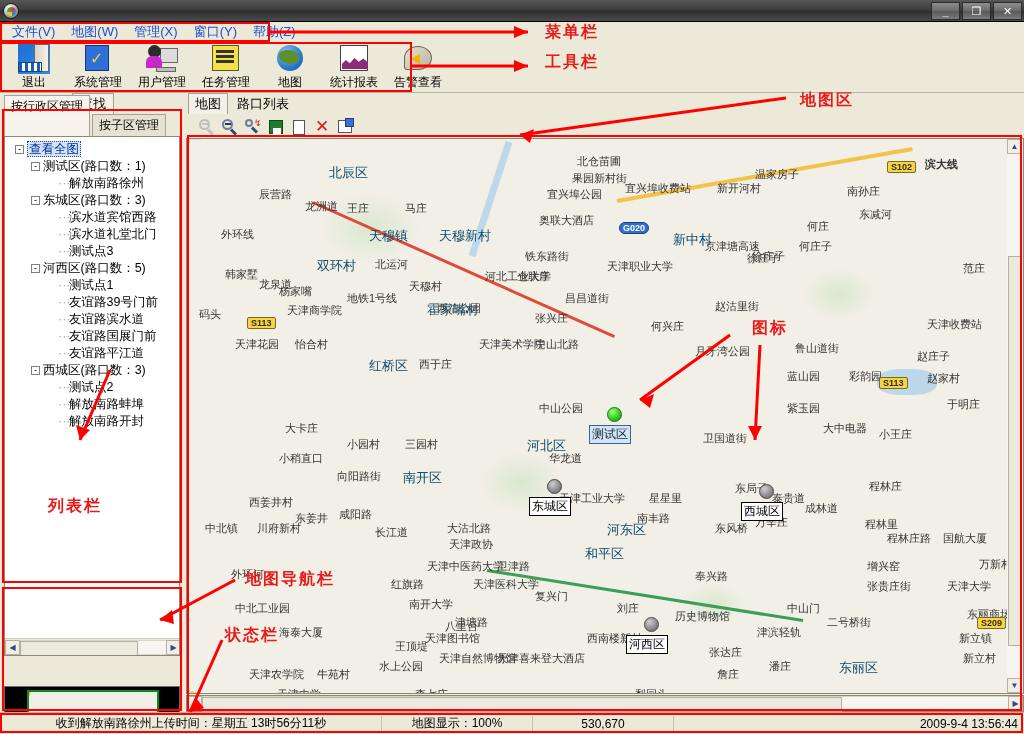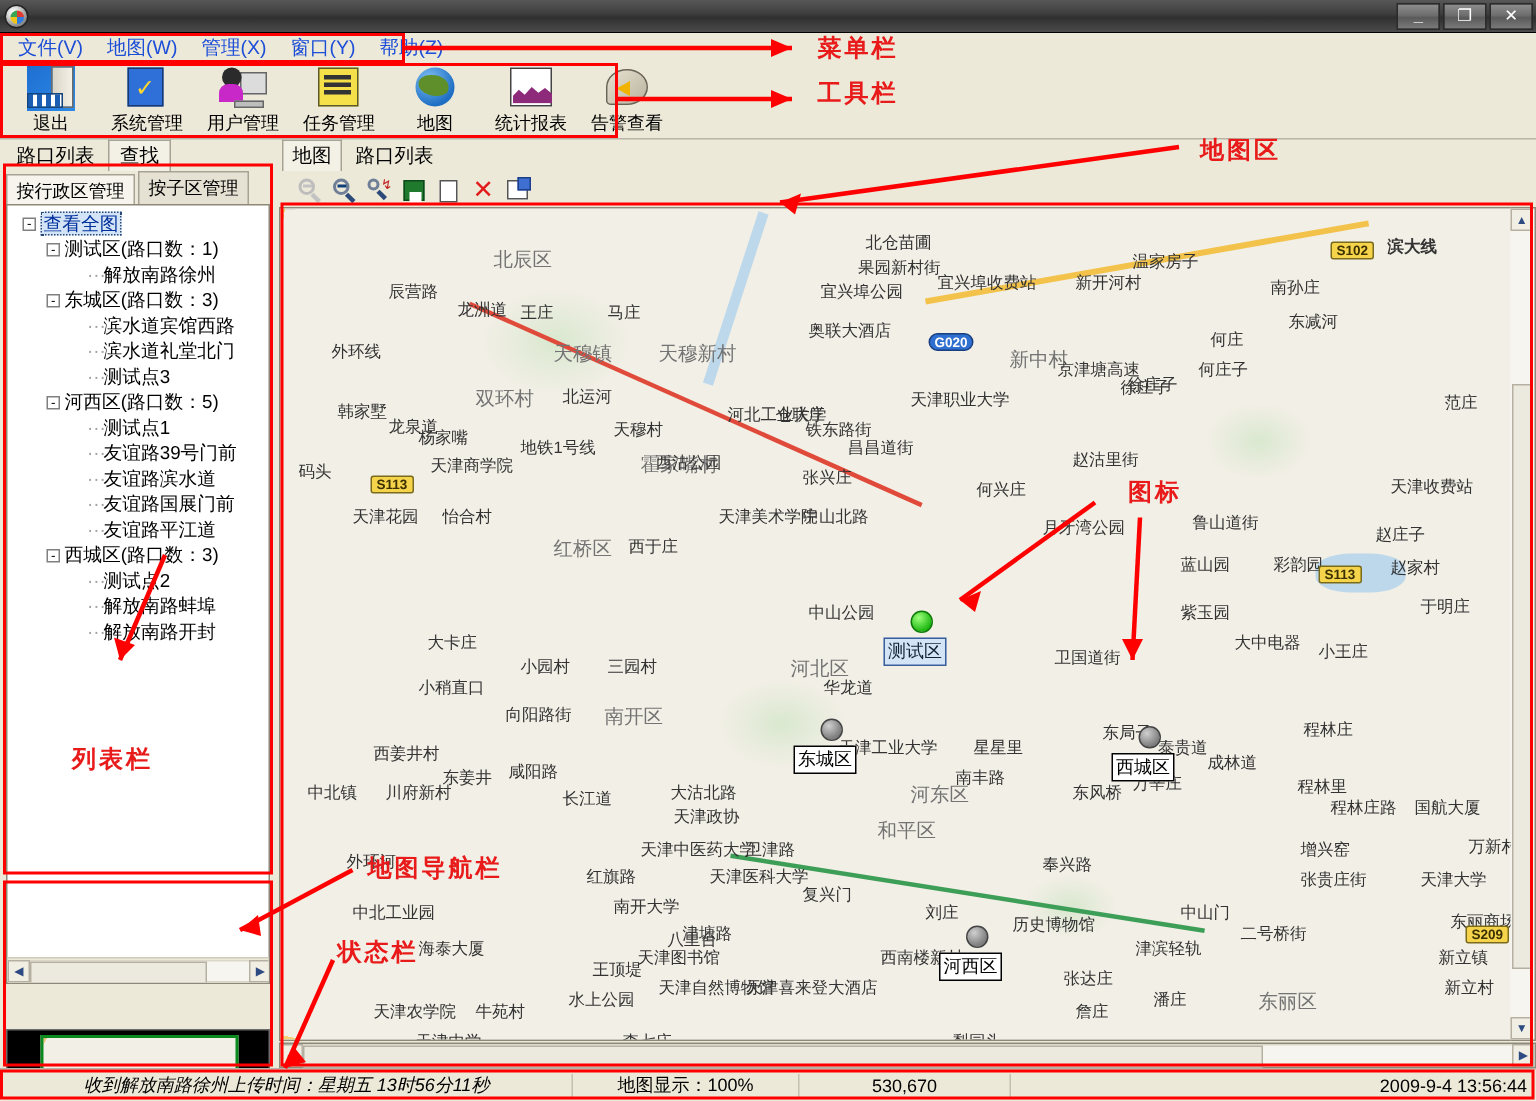--- a/index.html
+++ b/index.html
@@ -113,21 +113,21 @@
   .tabrow .tab.boxed { border:1px solid #a8a294; border-bottom:none; background:#f3f1e6; }
   .tree-wrap {
     position:absolute; left:4px; top:22px; width:176px; height:562px;
     background:#ece9d8;
   }
   .subtabs { display:flex; align-items:flex-end; height:20px; gap:2px; }
   .subtab {
     font-size:12px; padding:2px 6px; border:1px solid #a8a294; border-bottom:none;
     background:#e6e2d3; white-space:nowrap;
   }
-  .subtab.active { background:#f6f4ec; font-weight:normal; padding-bottom:0; }
+  .subtab.active { background:#f6f4ec; font-weight:normal; padding-bottom:21px; }
   .tree-box {
     position:absolute; left:0; top:20px; width:176px; height:520px;
     background:#fff; border:1px solid #8d8877; overflow:hidden;
   }
   .tree-scroll-h {
     position:absolute; left:0; bottom:0; width:176px; height:17px;
     background:#ece9d8; border-top:1px solid #cfcabb; display:flex; align-items:center;
   }
   .sb-arrow { width:15px; height:15px; display:flex; align-items:center; justify-content:center;
     font-size:8px; color:#2d4a82; background:#f1efe4; border:1px solid #b5b0a2; }
@@ -208,21 +208,21 @@
       linear-gradient(148deg, rgba(250,215,120,.7) 0 2px, rgba(0,0,0,0) 2px 39px),
       linear-gradient(88deg, rgba(200,200,200,.45) 0 1px, rgba(0,0,0,0) 1px 17px),
       linear-gradient(178deg, rgba(200,200,200,.45) 0 1px, rgba(0,0,0,0) 1px 19px),
       #f2efe6;
   }
   .water { position:absolute; background:#bcd8ea; }
   .road-major { position:absolute; background:#f3c24b; height:4px; transform-origin:left center; }
   .road-red { position:absolute; background:#e04a3a; height:3px; transform-origin:left center; }
   .road-green { position:absolute; background:#3d9e57; height:3px; transform-origin:left center; }
   .mlabel { position:absolute; font-size:11px; color:#333; white-space:nowrap; }
-  .mlabel.big { font-size:13px; color:#737373; }
+  .mlabel.big { font-size:13px; color:#0c4a6e; }
   .shield { position:absolute; background:#f5d34a; border:1px solid #7a6a1c; font-size:9px;
             color:#3a3000; padding:0 3px; border-radius:2px; font-weight:bold; }
   .shield.blue { background:#2f6fd0; color:#fff; border-color:#1a3f80; border-radius:8px; }
 
   .marker { position:absolute; width:16px; height:16px; }
   .marker .pin {
     width:15px; height:15px; border-radius:50%;
     border:1px solid #444;
   }
   .marker .pin.gray { background: radial-gradient(circle at 35% 30%, #cfcfcf, #7d7d7d 70%); }
@@ -429,21 +429,21 @@
           <div class="mlabel big" style="left:252px;top:88px;">天穆新村</div>
           <div class="mlabel" style="left:352px;top:74px;">奥联大酒店</div>
           <div class="mlabel" style="left:222px;top:140px;">天穆村</div>
           <div class="mlabel" style="left:188px;top:118px;">北运河</div>
           <div class="mlabel big" style="left:130px;top:118px;">双环村</div>
           <div class="mlabel" style="left:38px;top:128px;">韩家墅</div>
           <div class="mlabel" style="left:92px;top:145px;">杨家嘴</div>
           <div class="mlabel" style="left:100px;top:164px;">天津商学院</div>
           <div class="mlabel big" style="left:240px;top:162px;">霍家嘴村</div>
           <div class="mlabel" style="left:330px;top:130px;">仓联庄</div>
-          <div class="mlabel" style="left:350px;top:110px;margin-top:30px;">铁东路街</div>
+          <div class="mlabel" style="left:338px;top:110px;">铁东路街</div>
           <div class="mlabel" style="left:420px;top:120px;">天津职业大学</div>
           <div class="mlabel" style="left:565px;top:110px;">徐庄子</div>
           <div class="mlabel big" style="left:486px;top:92px;">新中村</div>
           <div class="mlabel" style="left:560px;top:112px;">徐庄子</div>
           <div class="mlabel" style="left:620px;top:80px;">何庄</div>
           <div class="mlabel" style="left:612px;top:100px;">何庄子</div>
           <div class="mlabel" style="left:776px;top:122px;">范庄</div>
           <div class="mlabel" style="left:12px;top:168px;">码头</div>
           <div class="mlabel" style="left:48px;top:198px;">天津花园</div>
           <div class="mlabel" style="left:108px;top:198px;">怡合村</div>
@@ -582,21 +582,21 @@
       <div class="sb-arrow">◀</div>
       <div class="sb-track">
         <div class="sb-thumb" style="width:640px;"></div>
       </div>
       <div class="sb-arrow">▶</div>
     </div>
   </div>
 
   <div class="statusbar">
     <div class="sb-sep"></div>
-    <div class="sb-cell" style="width:380px;justify-content:center;font-style:italic;">收到解放南路徐州上传时间：星期五 13时56分11秒</div>
+    <div class="sb-cell" style="width:380px;justify-content:center;">收到解放南路徐州上传时间：星期五 13时56分11秒</div>
     <div class="sb-sep"></div>
     <div class="sb-cell" style="width:150px;justify-content:center;">地图显示：100%</div>
     <div class="sb-sep"></div>
     <div class="sb-cell" style="width:140px;justify-content:center;">530,670</div>
     <div class="sb-sep"></div>
     <div class="sb-cell" style="flex:1;justify-content:flex-end;">2009-9-4 13:56:44</div>
   </div>
 
   <svg class="anno-svg">
     <g stroke="#f00" stroke-width="2" fill="none">

